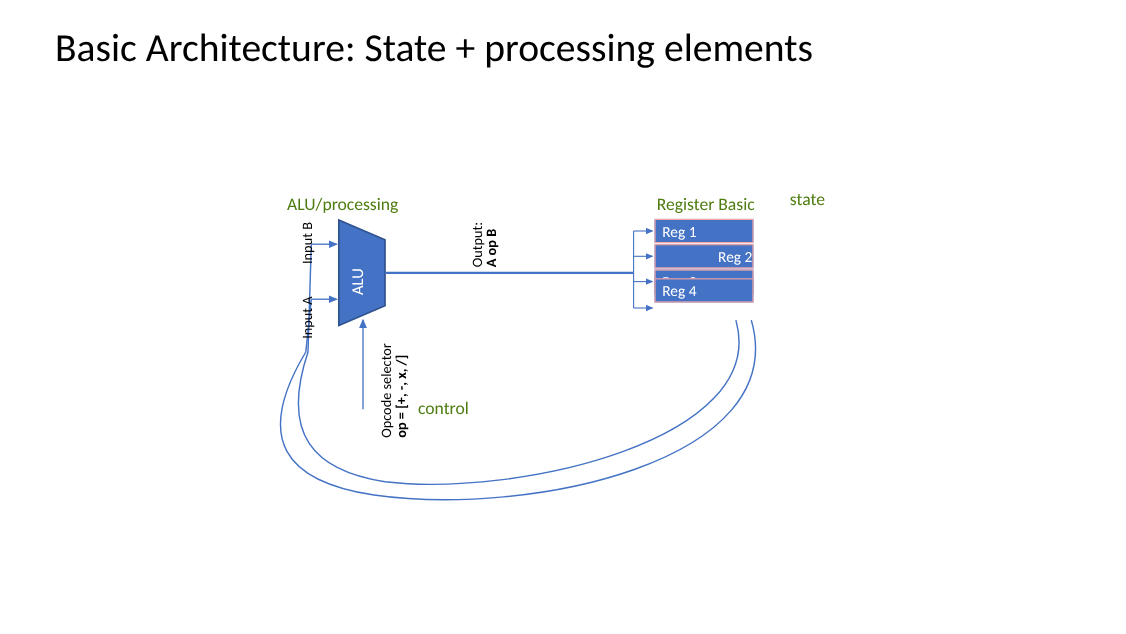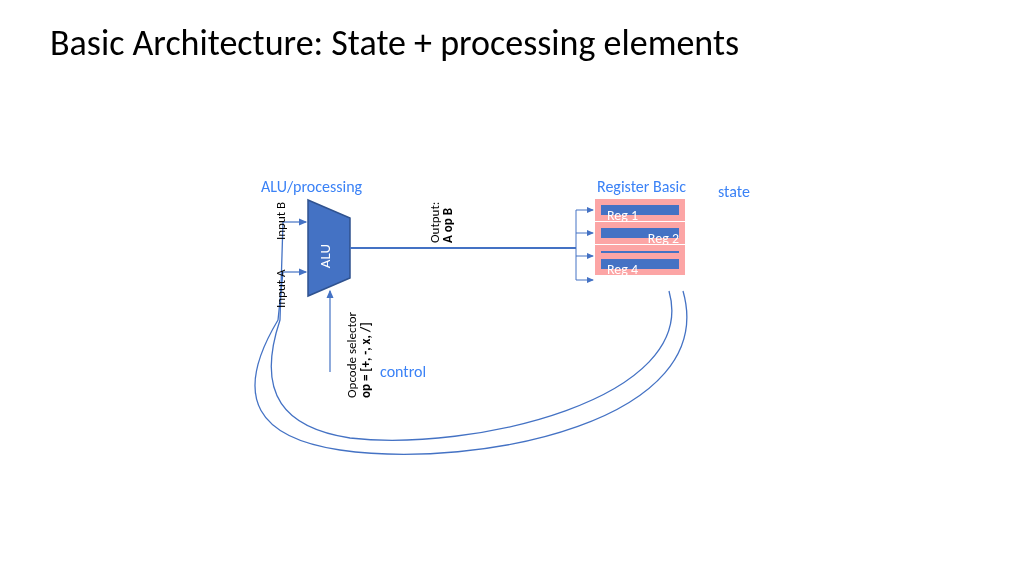--- a/index.html
+++ b/index.html
@@ -23,53 +23,53 @@
     top: 22px;
     font-size: 36px;
     font-weight: 400;
     line-height: 1.2;
     color: #000;
     width: 900px;
   }
   .lbl {
     position: absolute;
     font-size: 16px;
-    color: #3b82f6;
+    color: #4d7c0f;
   }
   .vlabel {
     position: absolute;
     font-size: 13px;
     transform-origin: left top;
     transform: rotate(-90deg);
     white-space: nowrap;
   }
   .reg-box {
     position: absolute;
     left: 595px;
     width: 90px;
     height: 22px;
     background: #4472C4;
-    border: 6px solid #fca5a5;
+    border: 1px solid #fca5a5;
     color: #fff;
     font-size: 14px;
     padding-left: 6px;
     line-height: 22px;
     box-sizing: border-box;
   }
 </style>
 </head>
 <body>
 
 <div class="slide">
 
   <div class="title">Basic Architecture: State + processing elements</div>
 
   <div class="lbl" style="left:261px; top:177px;">ALU/processing</div>
   <div class="lbl" style="left:597px; top:177px;">Register Basic</div>
-  <div class="lbl" style="left:718px; top:172px;margin-top:10px;">state</div>
+  <div class="lbl" style="left:718px; top:172px;">state</div>
   <div class="lbl" style="left:380px; top:362px;">control</div>
 
   <svg width="1024" height="576" style="position:absolute;left:0;top:0;">
     <defs>
       <marker id="arrow" markerWidth="8" markerHeight="8" refX="6" refY="3" orient="auto" markerUnits="strokeWidth">
         <path d="M0,0 L7,3 L0,6 Z" fill="#4472C4"></path>
       </marker>
     </defs>
 
     <path d="M 308 200 L 350 218 L 350 278 L 308 296 Z" fill="#4472C4" stroke="#2F528F" stroke-width="1.5"></path>

